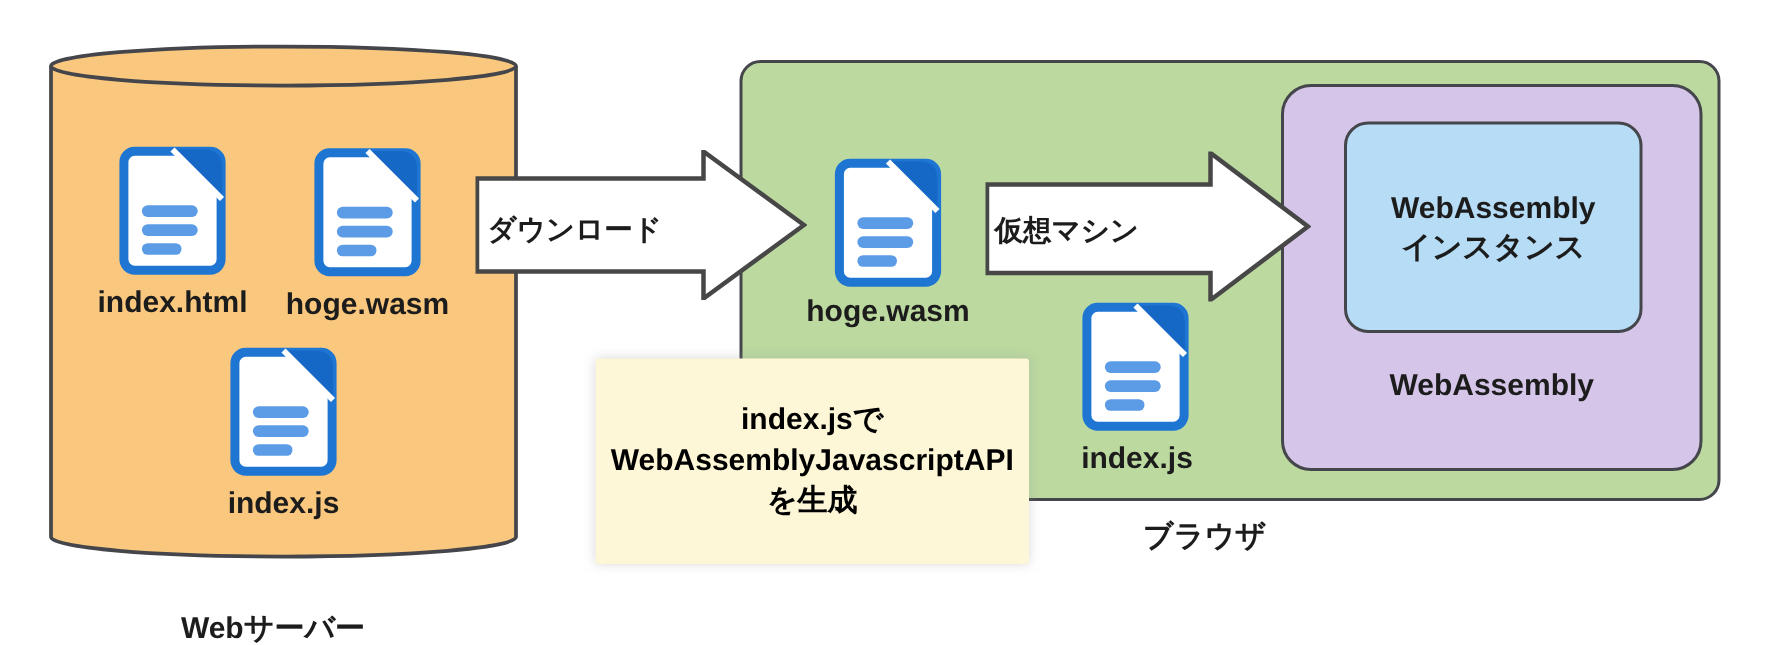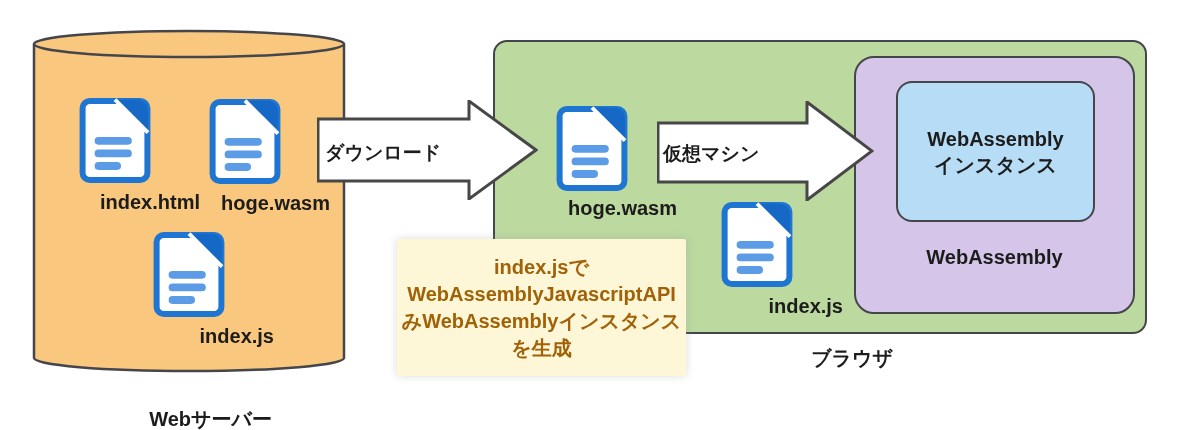--- a/index.html
+++ b/index.html
@@ -21,21 +21,21 @@
     border: 2.5px solid #45464b;
   }
   .green-box  { background: #bcd9a0; border-radius: 14px; z-index: 1; }
   .purple-box { background: #d5c6e9; border-radius: 20px; z-index: 2; }
   .blue-box   {
     background: #b6dcf6; border-radius: 16px; z-index: 3;
     display: flex; flex-direction: column; align-items: center; justify-content: center;
   }
   .label {
     position: absolute;
-    text-align: right;
+    text-align: center;
     font-size: 20px;
     font-weight: 700;
     line-height: 24px;
     z-index: 6;
     white-space: nowrap;
   }
   .two-line { line-height: 26px; font-size: 20px; font-weight: 700; text-align: center; }
   .vm-label { position: absolute; z-index: 3; }
   .arrow-svg { position: absolute; z-index: 5; }
   .arrow-label {
@@ -45,21 +45,21 @@
   .file-icon { position: absolute; z-index: 6; width: 72px; height: 87px; }
   .cylinder-svg { position: absolute; left: 31px; top: 28px; z-index: 1; }
   .note {
     position: absolute;
     left: 397px; top: 239px; width: 289px; height: 137px;
     background: #fdf6d7;
     border-radius: 2px;
     z-index: 10;
     display: flex; flex-direction: column; align-items: center; justify-content: center;
     box-shadow: 0 0 8px rgba(150,150,150,0.35);
-    color: #a16207;
+    color: #000000;
   }
   .note span { display: block; text-align: center; font-size: 20px; font-weight: 700; line-height: 27px; white-space: nowrap; }
 </style>
 </head>
 <body>
 
 <div class="canvas">
 
   <svg class="cylinder-svg" width="316" height="346" viewBox="0 0 316 346">
     <path d="M3,16 A155,13 0 0 1 313,16 L313,330 A155,13 0 0 1 3,330 Z" fill="#f9c87e" stroke="#45464b" stroke-width="2.5"></path>
@@ -138,17 +138,16 @@
     <path d="M30,2 L57.5,29.5" stroke="#ffffff" stroke-width="3.2" fill="none"></path>
     <rect x="13" y="33" width="31" height="6.5" rx="3.2" fill="#5c9ce6"></rect>
     <rect x="13" y="43.5" width="31" height="6.5" rx="3.2" fill="#5c9ce6"></rect>
     <rect x="13" y="54" width="22" height="6.5" rx="3.2" fill="#5c9ce6"></rect>
   </svg>
   <div class="label" style="left:673px; top:294px; width:170px;">index.js</div>
 
   <div class="note">
     <span>index.jsで</span>
     <span>WebAssemblyJavascriptAPI</span>
-    <span>みWebAssemblyインスタンス</span>
     <span>を生成</span>
   </div>
 
 </div>
 
 </body></html>

